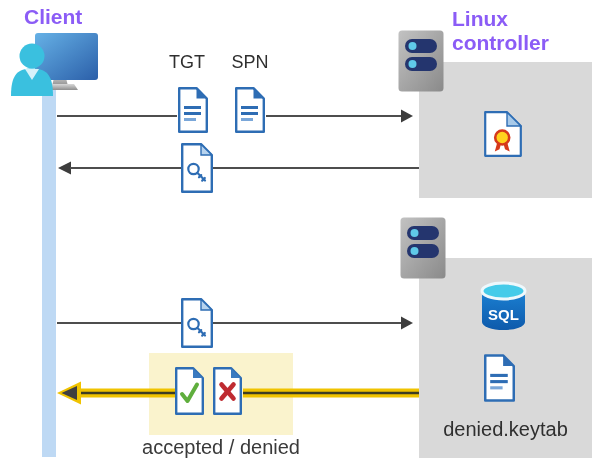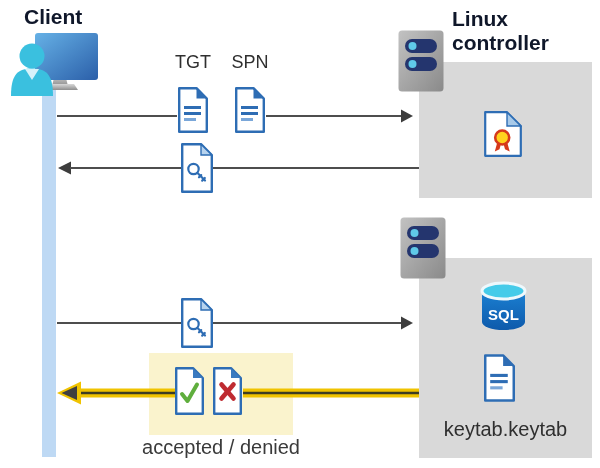--- a/index.html
+++ b/index.html
@@ -1,21 +1,21 @@
 <!DOCTYPE html>
 <html><head>
 <meta charset="utf-8">
 <style>
   html,body{margin:0;padding:0;background:#fff;}
   #stage{
     position:relative;width:600px;height:468px;background:#ffffff;overflow:hidden;
     font-family:"Liberation Sans",sans-serif;color:#1a1a1a;
   }
   .abs{position:absolute;}
-  .label-bold{font-weight:bold;font-size:21px;line-height:1.15;color:#0f172a;}
+  .label-bold{font-weight:bold;font-size:21px;line-height:1.15;color:#8b5cf6;}
   .label-reg{font-weight:normal;color:#2f2f2f;}
   .graybox{background:#d9d9d9;z-index:0;}
   .lifeline{background:#bed9f4;z-index:0;}
   .hlbox{background:#faf3cd;z-index:1;}
   .arrow{z-index:2;}
   .icon{z-index:3;}
   .txt{z-index:4;white-space:pre-line;}
   .center{text-align:center;}
 </style>
 </head>
@@ -177,21 +177,21 @@
     <rect x="6" y="19" width="17" height="3" fill="#2e6db4"></rect>
     <rect x="6" y="25" width="17" height="3" fill="#2e6db4"></rect>
     <rect x="6" y="31" width="12" height="3" fill="#7aa7d9"></rect>
   </svg>
 
   <div class="abs txt label-bold" style="left:24px;top:5px;font-size:21px;">Client</div>
 
   <div class="abs txt label-bold" style="left:452px;top:7px;width:145px;">Linux controller</div>
 
 
-  <div class="abs txt label-reg center" style="left:170px;top:52px;width:46px;font-size:18px;">TGT</div>
+  <div class="abs txt label-reg center" style="left:164px;top:52px;width:46px;font-size:18px;">TGT</div>
 
   <div class="abs txt label-reg center" style="left:227px;top:52px;width:46px;font-size:18px;">SPN</div>
 
-  <div class="abs txt label-reg center" style="left:419px;top:418px;width:173px;font-size:20px;">keytab.keytab</div>
+  <div class="abs txt label-reg center" style="left:419px;top:418px;width:173px;font-size:20px;">denied.keytab</div>
 
   <div class="abs txt label-reg center" style="left:121px;top:436px;width:200px;font-size:20px;color:#3a3a3a;">accepted / denied</div>
 
 </div>
 
 </body></html>

